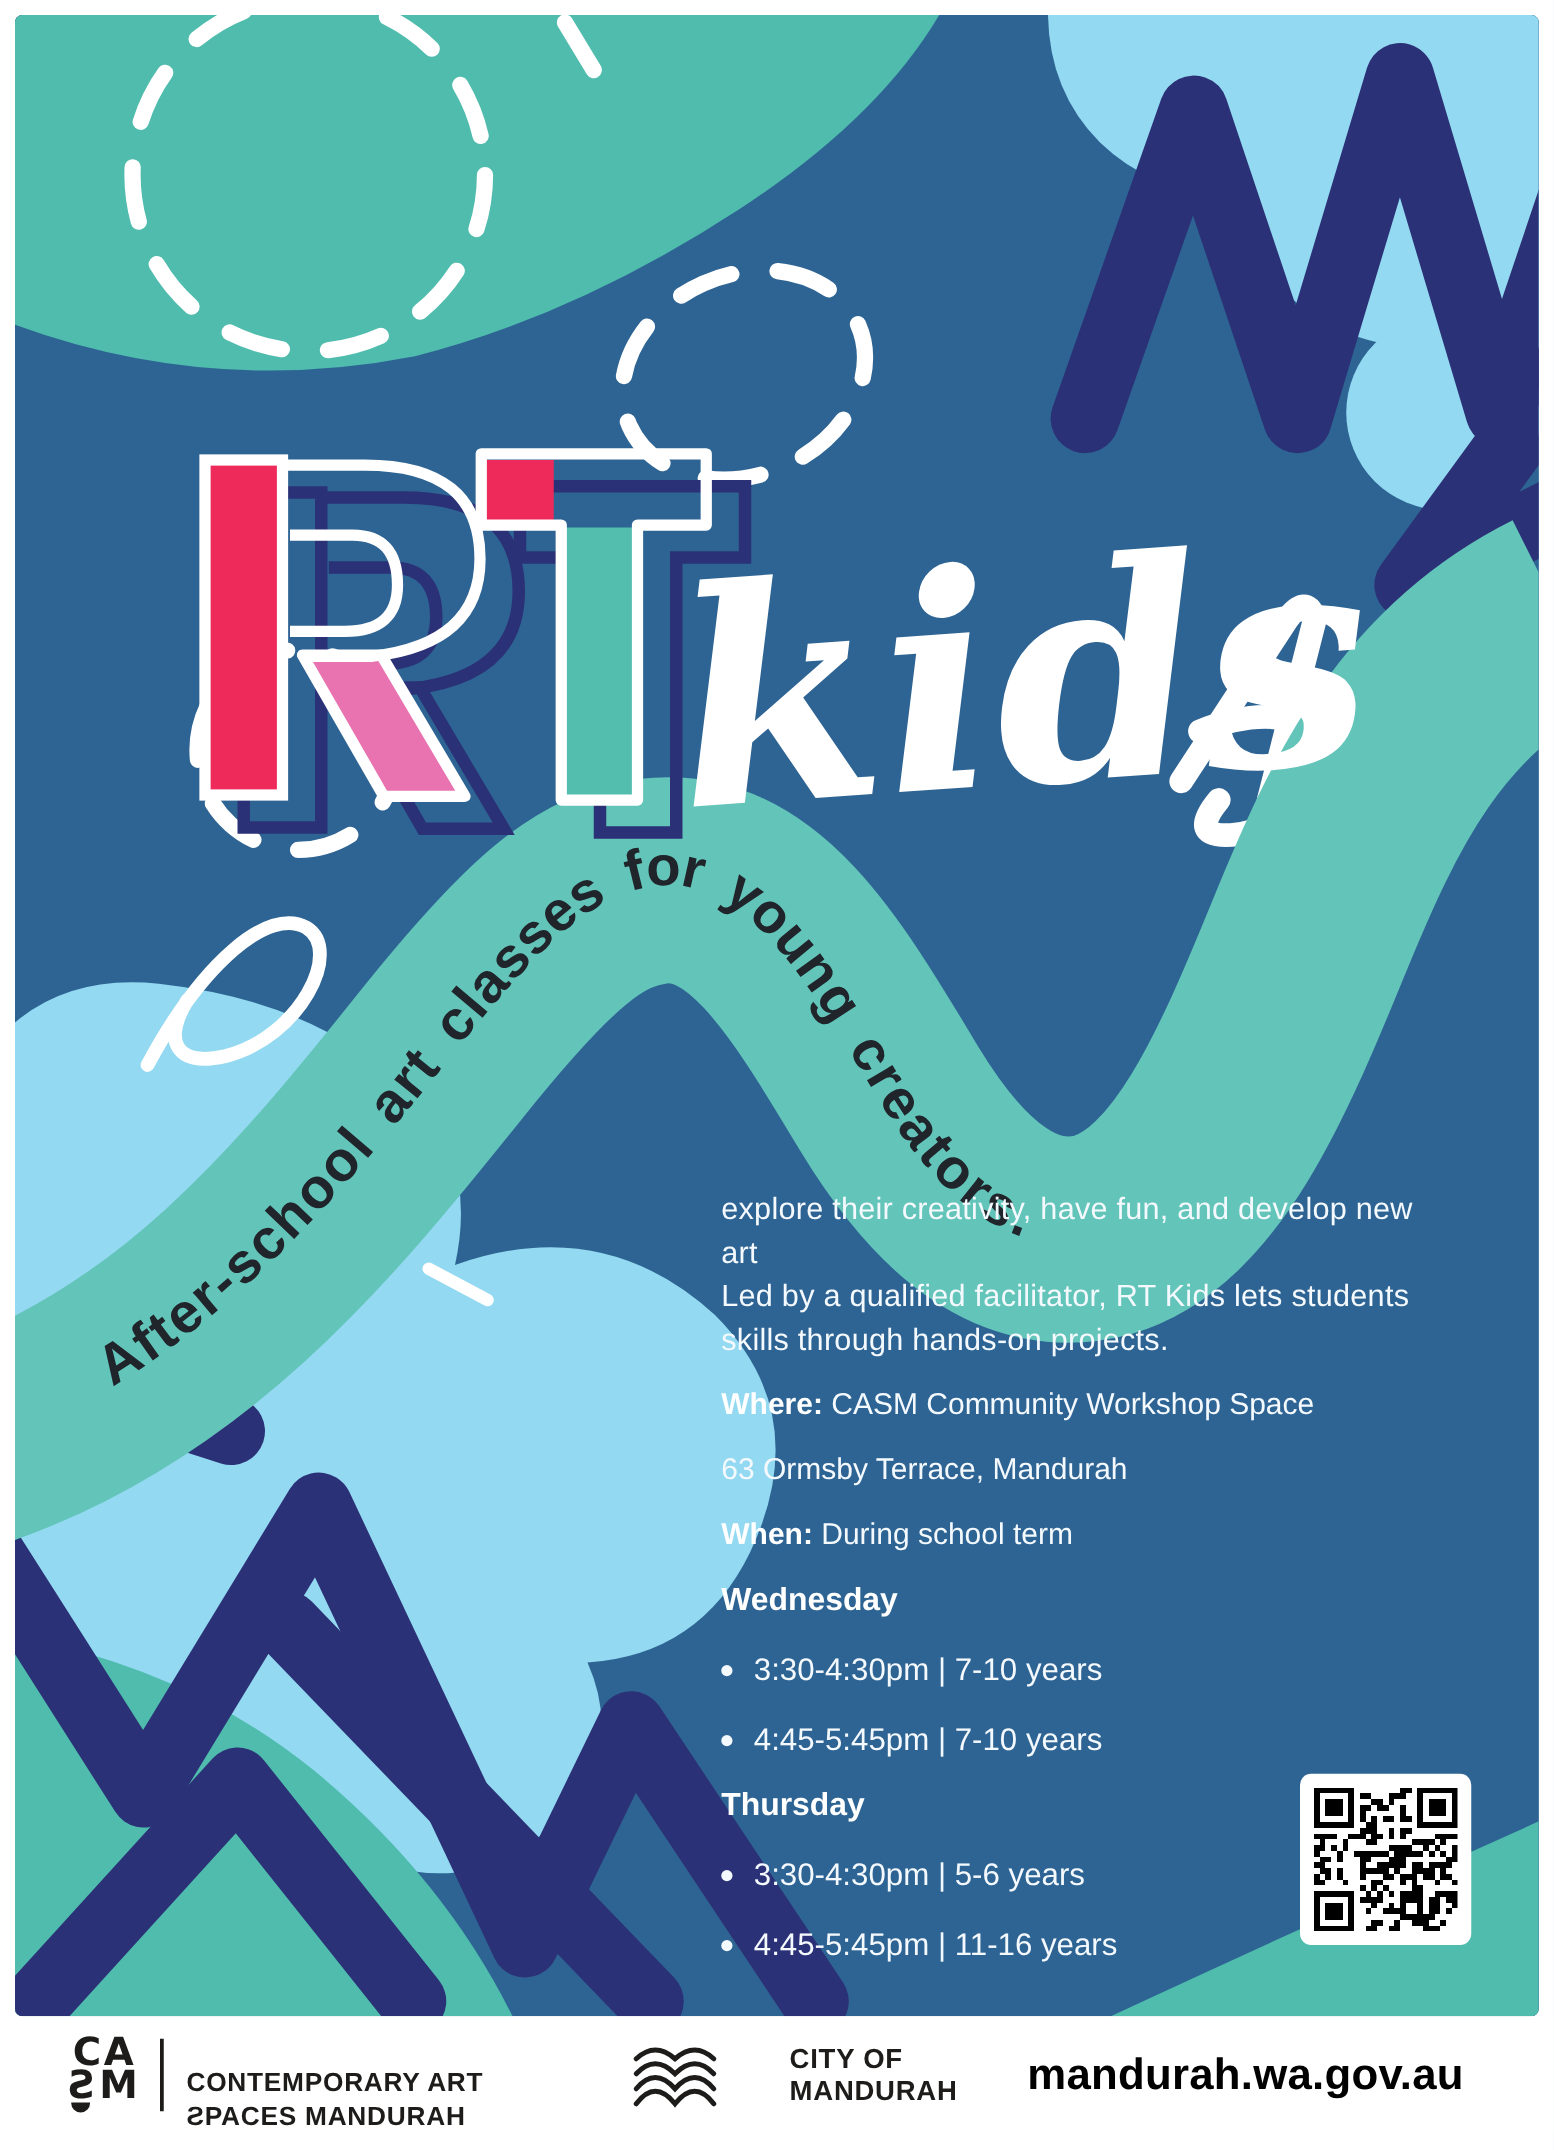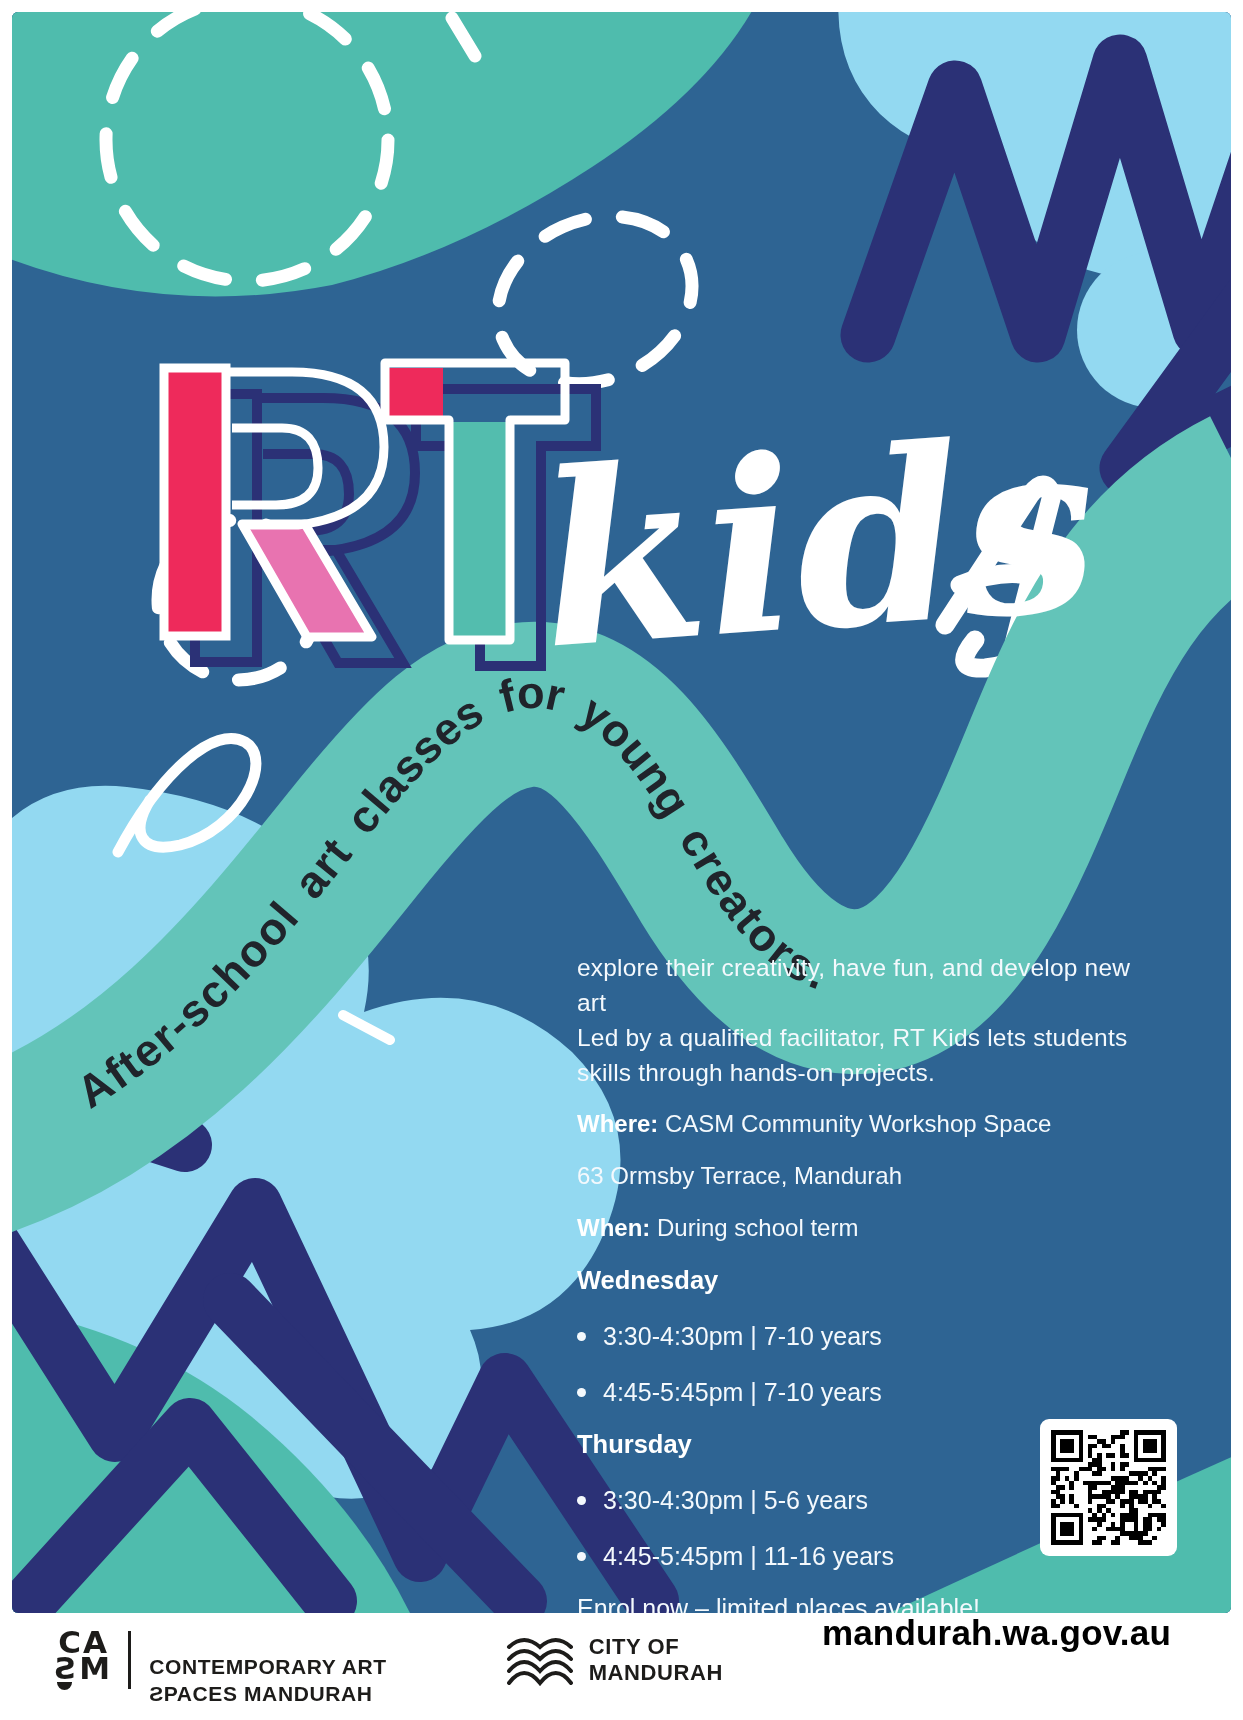--- a/index.html
+++ b/index.html
@@ -16,27 +16,27 @@
   .day{margin-top:16px;font-size:25.5px;line-height:36px;font-weight:700;color:#ffffff;}
   .slot{margin-top:20px;font-size:25px;line-height:36px;display:flex;align-items:center;}
   .slot .dot{width:9px;height:9px;border-radius:50%;background:#f4f9fd;margin-right:17px;flex:0 0 auto;}
   .enrol{margin-top:16px;font-size:25px;line-height:36px;}
 
   
   .qr-card{position:absolute;left:1028px;top:1407px;width:137px;height:137px;background:#ffffff;border-radius:9px;}
   .qr-card svg{position:absolute;left:11px;top:11px;}
 
   
-  .footer{position:absolute;left:0;top:1613px;width:1243px;height:93px;background:#ffffff;display:flex;color:#1d1c1a;}
+  .footer{position:absolute;left:0;top:1613px;width:1243px;height:93px;background:#ffffff;display:flex;align-items:center;color:#1d1c1a;}
   .casm{display:flex;align-items:center;margin-left:55px;}
   .casm-mark{font-weight:700;font-size:31px;line-height:26px;letter-spacing:2px;text-align:center;position:relative;font-family:"DejaVu Sans",sans-serif;}
   .casm-mark .halfdisc{display:block;width:15px;height:8px;background:#1d1c1a;border-radius:0 0 15px 15px;margin:1px 0 0 2px;}
   .casm-div{width:3px;height:58px;background:#1d1c1a;margin:0 18px 0 16px;}
   .casm-name{font-weight:700;font-size:21px;line-height:27px;letter-spacing:.6px;margin-top:41px;}
-  .city{display:flex;align-items:center;margin-left:118px;}
+  .city{display:flex;align-items:center;margin-left:118px;gap:43px;}
   .city-icon{margin-right:14px;}
   .city-name{font-weight:700;font-size:22px;line-height:26px;letter-spacing:.6px;}
   .website{margin-left:auto;margin-right:72px;font-weight:700;font-size:35px;letter-spacing:.2px;color:#000000;}
 </style>
 </head>
 <body>
 
 <div class="page">
   <div class="poster">
 
@@ -146,21 +146,20 @@
       <div class="day">Thursday</div>
       <div class="slot">
         <span class="dot"></span>
         <span>3:30-4:30pm | 5-6 years</span>
       </div>
       <div class="slot">
         <span class="dot"></span>
         <span>4:45-5:45pm | 11-16 years</span>
       </div>
 
-      <div class="enrol">Enrol now – limited places available!</div>
     </div>
 
     <div class="qr-card">
       <svg id="qr-svg" width="115" height="115" viewBox="0 0 25 25" shape-rendering="crispEdges">
           <rect x="15" y="0" width="1" height="1" fill="#000"></rect>
           <rect x="16" y="0" width="1" height="1" fill="#000"></rect>
           <rect x="8" y="1" width="1" height="1" fill="#000"></rect>
           <rect x="9" y="1" width="1" height="1" fill="#000"></rect>
           <rect x="13" y="1" width="1" height="1" fill="#000"></rect>
           <rect x="14" y="1" width="1" height="1" fill="#000"></rect>

